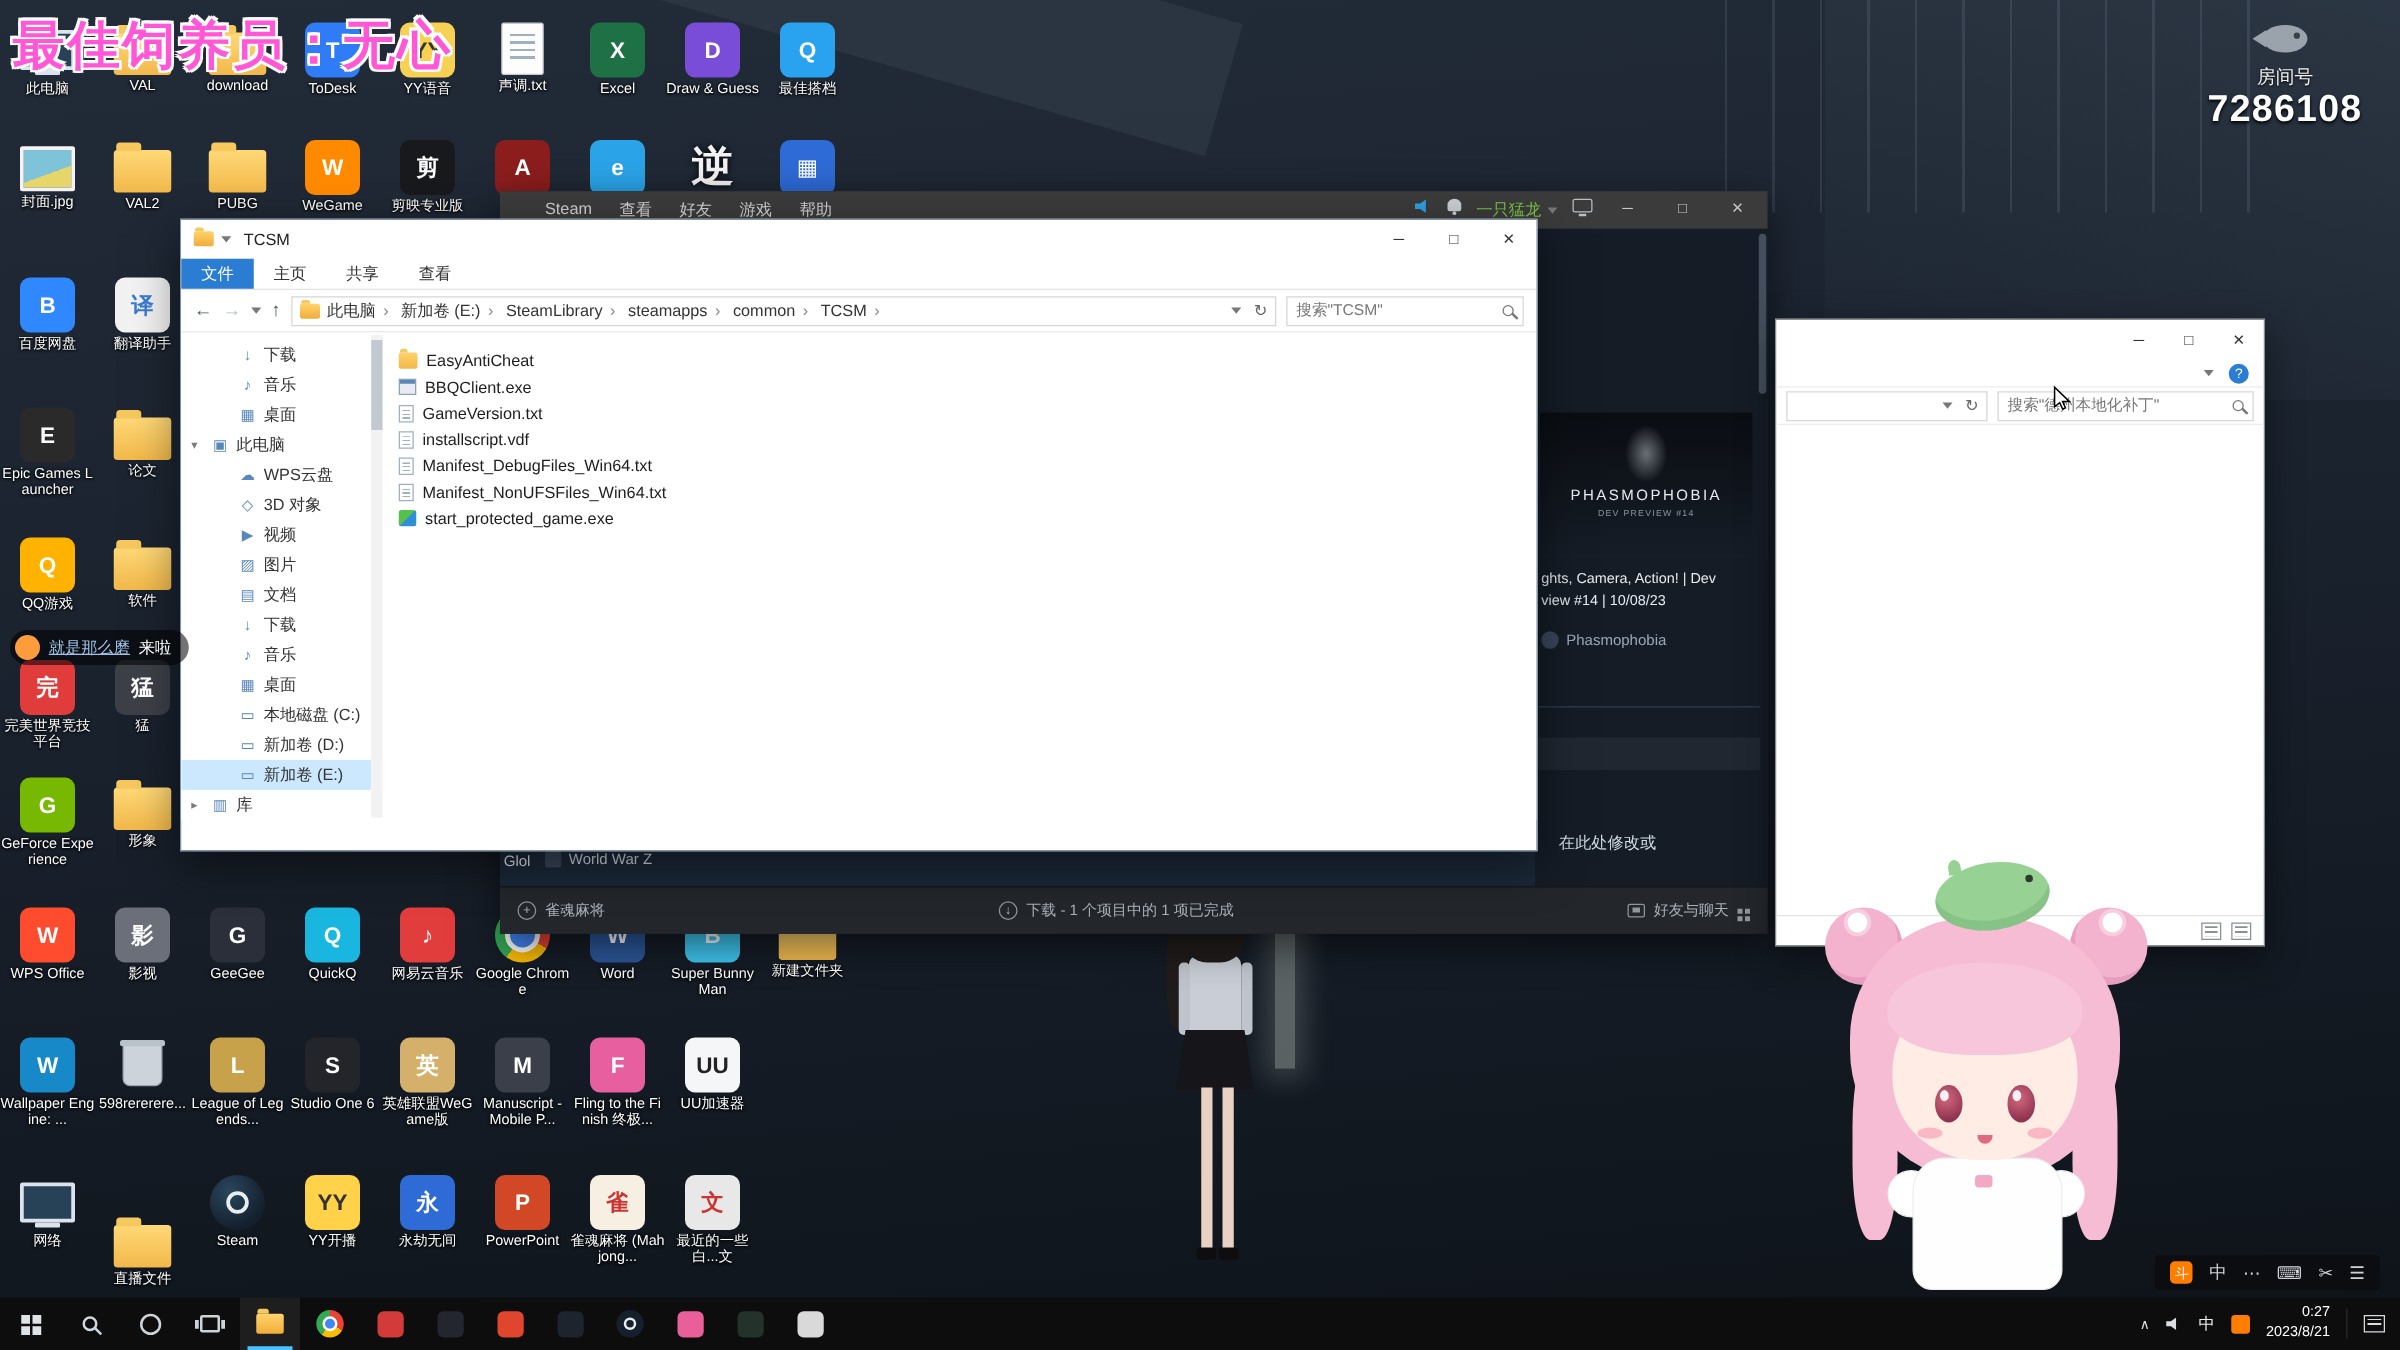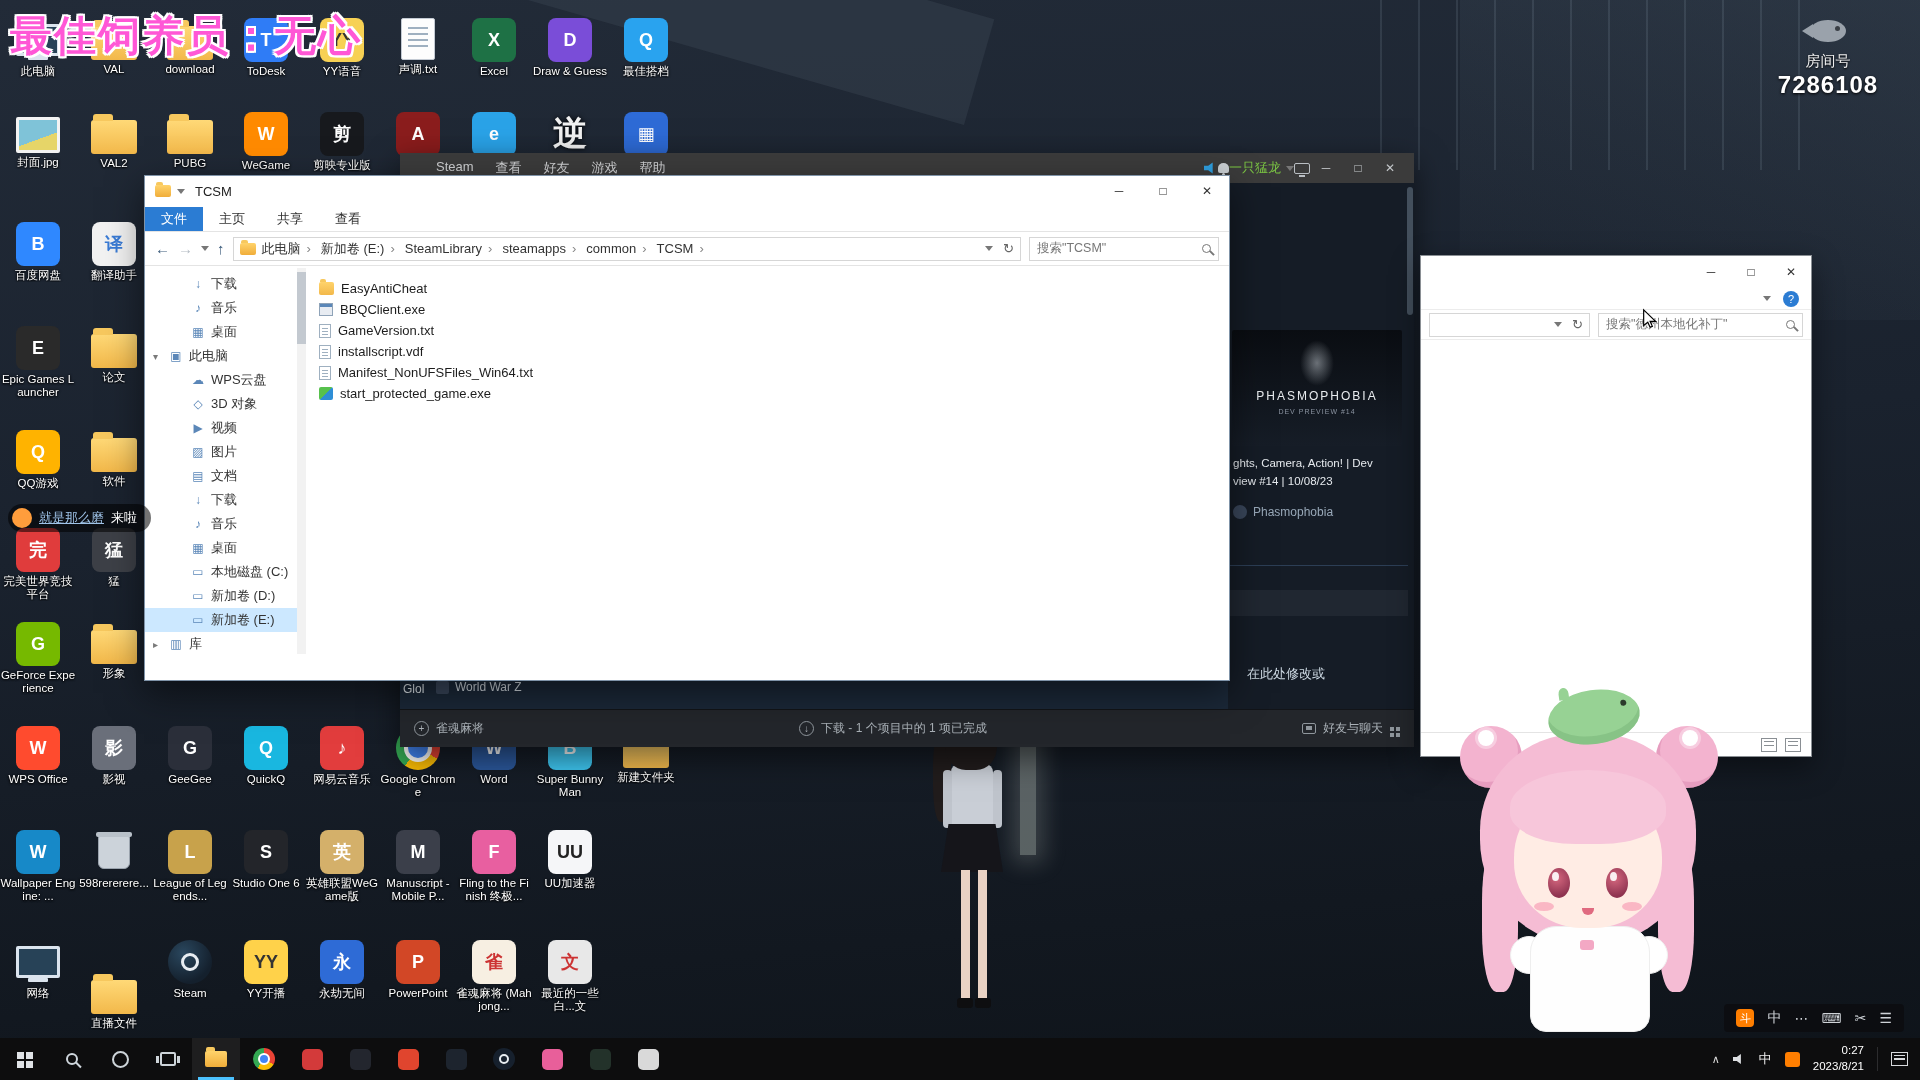--- a/index.html
+++ b/index.html
@@ -52,21 +52,21 @@
 
   
   .tri-down{width:0;height:0;border-left:4px solid transparent;border-right:4px solid transparent;border-top:5px solid #777;display:inline-block}
   .mag{width:9px;height:9px;border:1.6px solid #777;border-radius:50%;position:relative;display:inline-block;flex:none}
   .mag::after{content:"";position:absolute;width:6px;height:1.8px;background:#777;transform:rotate(45deg);right:-5px;bottom:-2px}
 
   
   #steam{position:absolute;left:400px;top:153px;width:1014px;height:594px;background:#1b2838;box-shadow:0 10px 30px rgba(0,0,0,.55)}
   .st-bar{height:30px;background:#3b3b3b;display:flex;align-items:center}
   .st-menu{display:flex;gap:22px;padding-left:36px;font-size:13px;color:#cfd0d2}
-  .st-right{margin-left:auto;display:flex;align-items:center;padding-right:8px}
+  .st-right{margin-left:auto;display:flex;gap:12px;padding-right:8px}
   .spk{width:14px;height:12px;background:#2f9fe0;clip-path:polygon(0 32%,30% 32%,62% 5%,62% 95%,30% 68%,0 68%)}
   .bellico{width:11px;height:10px;background:#c9ced2;border-radius:50% 50% 2px 2px;position:relative}
   .bellico::after{content:"";position:absolute;left:4px;bottom:-3px;width:3px;height:3px;border-radius:50%;background:#c9ced2}
   .st-chip{display:flex;align-items:center;gap:5px;font-size:13px;color:#79c143}
   .monico{width:16px;height:11px;border:1.5px solid #b9bec3;border-radius:2px;position:relative}
   .monico::after{content:"";position:absolute;left:4px;bottom:-4px;width:6px;height:2px;background:#b9bec3}
   .sbtn{width:32px;text-align:center;color:#c3c7ca;font-size:12px}
   .st-col{position:absolute;right:0;top:30px;width:186px;bottom:38px;background:#151c26}
   .st-nav{position:absolute;left:-96px;top:84px;color:#cfd6dc;font-size:26px;display:flex;gap:22px}
   .st-poster{position:absolute;left:4px;top:147px;width:170px;height:116px;border-radius:2px;overflow:hidden;
@@ -179,21 +179,21 @@
 
   
   #stitle{position:absolute;left:10px;top:8px;font-size:42px;font-weight:bold;letter-spacing:2px;color:#ff57d6;white-space:nowrap;
     text-shadow:-2px -2px 0 #fff,2px -2px 0 #fff,-2px 2px 0 #fff,2px 2px 0 #fff,0 -2px 0 #fff,0 2px 0 #fff,-2px 0 0 #fff,2px 0 0 #fff}
   #dbadge{position:absolute;right:22px;top:16px;width:140px;text-align:center}
   .dy-fish{width:52px;height:30px;margin:0 auto;position:relative}
   .dy-fish::before{content:"";position:absolute;left:8px;top:4px;width:36px;height:22px;border-radius:50%;background:#9aa2ab}
   .dy-fish::after{content:"";position:absolute;left:0;top:8px;width:0;height:0;border-top:7px solid transparent;border-bottom:7px solid transparent;border-right:11px solid #9aa2ab}
   .dy-eye{position:absolute;right:14px;top:10px;width:5px;height:5px;border-radius:50%;background:#3a3f45}
   #dbadge .rl{font-size:15px;color:#f0f0f0;margin-top:6px;text-shadow:0 1px 2px #000}
-  #dbadge .rn{font-size:24px;font-weight:bold;color:#fff;letter-spacing:1px;text-shadow:0 1px 3px #000}
+  #dbadge .rn{font-size:30px;font-weight:bold;color:#fff;letter-spacing:1px;text-shadow:0 1px 3px #000}
   #chatpill{position:absolute;left:8px;top:504px;height:28px;border-radius:14px;background:rgba(0,0,0,.55);
     display:flex;align-items:center;gap:7px;padding:0 14px 0 4px;font-size:13px}
   #chatpill .cav{width:20px;height:20px;border-radius:50%;background:#ff9d3c;flex:none}
   #chatpill .cu{color:#9fc3e8;text-decoration:underline}
   #chatpill .cm{color:#fff}
   #dtools{position:absolute;right:16px;bottom:48px;display:flex;align-items:center;gap:13px;
     background:rgba(12,12,14,.78);border-radius:4px;padding:5px 12px}
   #dtools .dlogo{width:18px;height:18px;border-radius:4px;background:#ff7e00;color:#fff;font-size:11px;display:flex;align-items:center;justify-content:center}
   #dtools .tl{font-size:14px;color:#cfd3d8}
 
@@ -858,20 +858,24 @@
           <div class="file-row k-doc">
             <span class="f-ico"></span>
             <span>GameVersion.txt</span>
           </div>
 
           <div class="file-row k-doc">
             <span class="f-ico"></span>
             <span>installscript.vdf</span>
           </div>
 
+          <div class="file-row k-doc">
+            <span class="f-ico"></span>
+            <span>Manifest_DebugFiles_Win64.txt</span>
+          </div>
 
           <div class="file-row k-doc">
             <span class="f-ico"></span>
             <span>Manifest_NonUFSFiles_Win64.txt</span>
           </div>
 
           <div class="file-row k-exe2">
             <span class="f-ico"></span>
             <span>start_protected_game.exe</span>
           </div>

